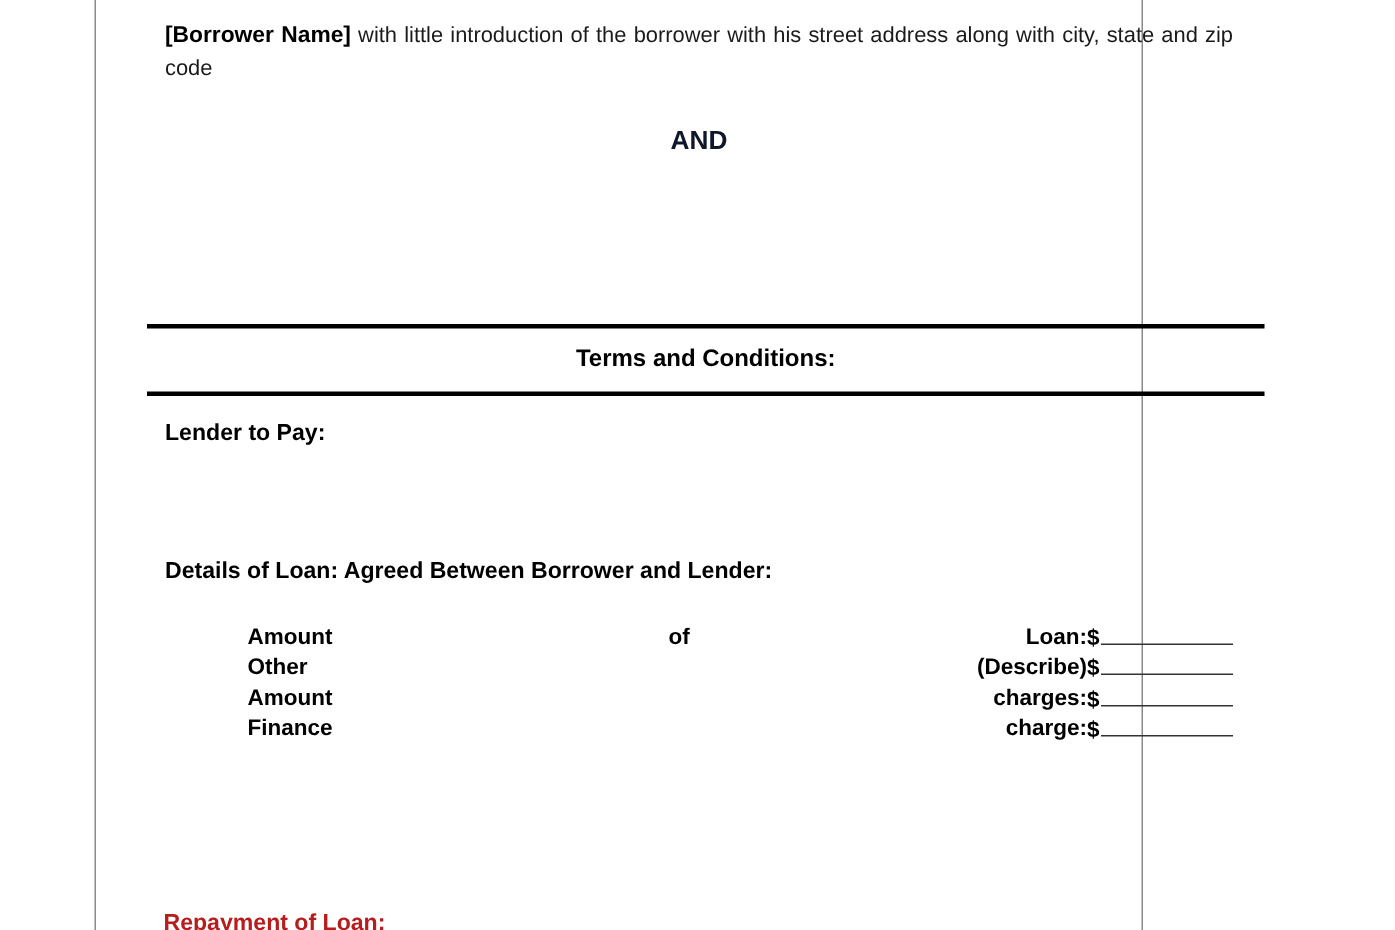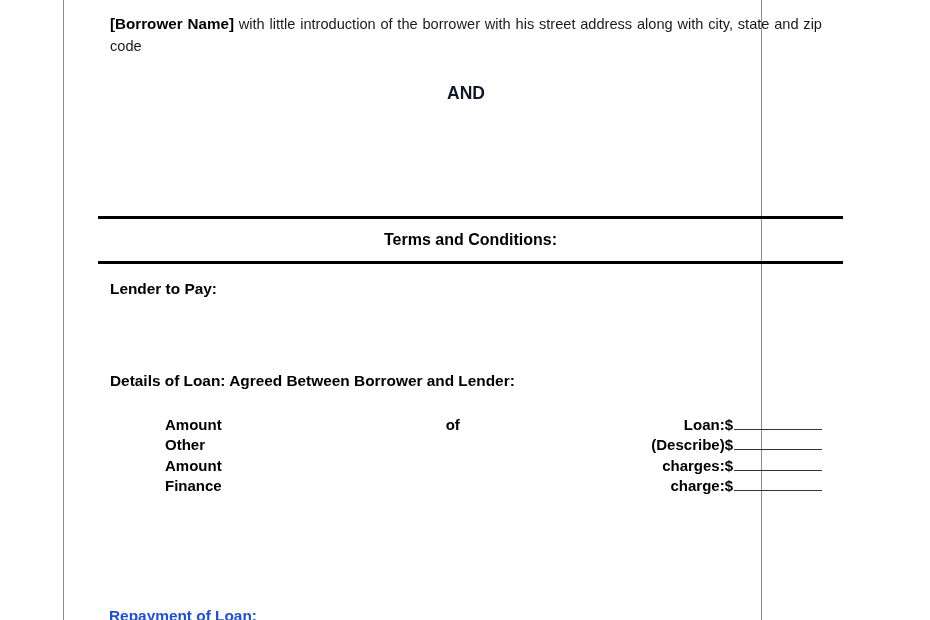--- a/index.html
+++ b/index.html
@@ -140,21 +140,21 @@
     vertical-align: baseline;
   }
 
   
   .clipped {
     position: absolute;
     left: 109px;
     top: 608px;
     font-weight: bold;
     font-size: 15.4px;
-    color: #1d4ed8;
+    color: #b91c1c;
     height: 12px;
     overflow: hidden;
     line-height: 15px;
   }
 
   
   .sp-12 { height: 12px; }
   .sp-16 { height: 16px; }
   .sp-20 { height: 20px; }
   .sp-22 { height: 22px; }

